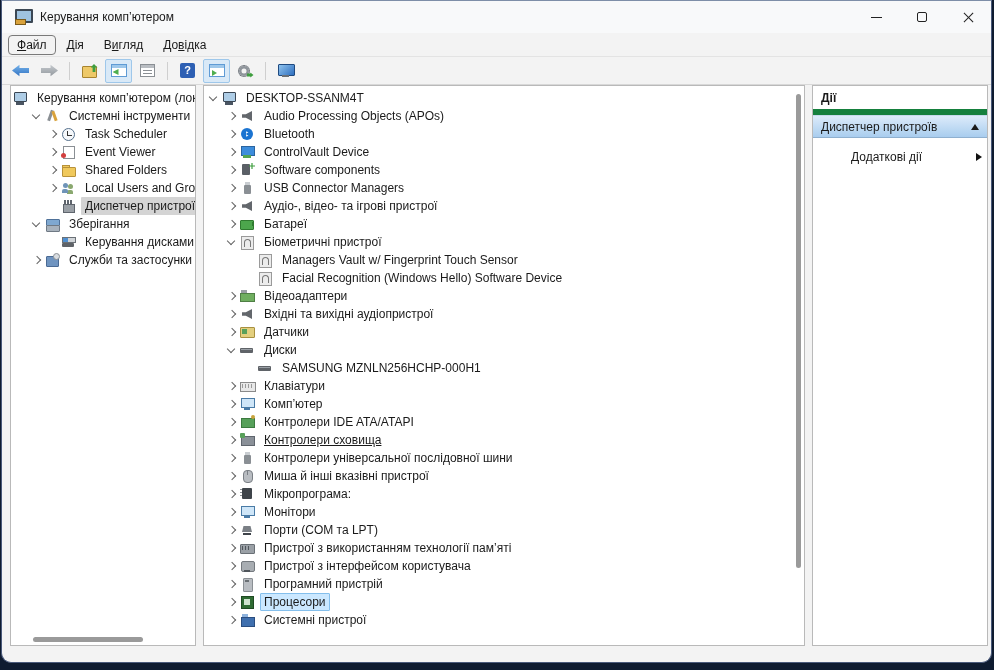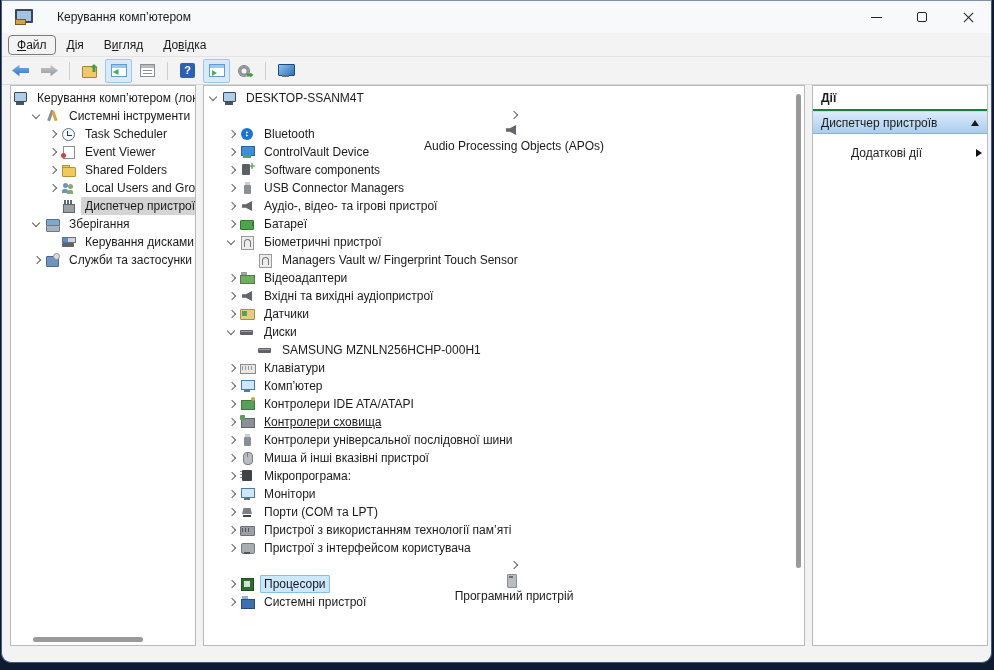--- a/index.html
+++ b/index.html
@@ -4,21 +4,21 @@
 <style>
   * { margin:0; padding:0; box-sizing:border-box; }
   html,body { width:994px; height:670px; overflow:hidden; }
   body { background:#0e1b30; font-family:"Liberation Sans","DejaVu Sans",sans-serif; font-size:12px; color:#1a1a1a; position:relative; }
 
   .window { position:absolute; top:0; left:1px; width:991px; height:663px;
     background:#f3f3f3; border:1px solid #49597a; border-top:1px solid #7e8ea8;
     border-radius:0 0 10px 10px; overflow:hidden; }
 
   
-  .titlebar { height:32px; display:flex; align-items:center; background:#f8f9fa;gap:17px; }
+  .titlebar { height:32px; display:flex; align-items:center; background:#f8f9fa; }
   .app-icon { width:18px; height:16px; margin:0 8px 0 12px; position:relative; flex:none; }
   .app-icon::before { content:""; position:absolute; left:1px; top:0; width:14px; height:10px; background:#9fc3e0; border:2px solid #3b4754; border-radius:1px; }
   .app-icon::after { content:""; position:absolute; left:1px; bottom:0; width:9px; height:4px; background:#d9a23c; border:1px solid #7a5a1a; }
   .title { font-size:12px; color:#1a1a1a; }
   .win-controls { margin-left:auto; display:flex; height:100%; }
   .wc { width:46px; height:100%; border:none; background:transparent; display:flex; align-items:center; justify-content:center; cursor:default; }
   .glyph-min { width:11px; height:1px; background:#222; display:block; }
   .glyph-max { width:10px; height:10px; border:1px solid #222; border-radius:2px; display:block; }
   .glyph-close { width:11px; height:11px; position:relative; display:block; }
   .glyph-close::before,.glyph-close::after { content:""; position:absolute; left:5px; top:-1px; width:1.2px; height:13px; background:#222; }
@@ -147,21 +147,21 @@
   .ic[data-icon="device-manager"]::before { left:2px; top:5px; width:10px; height:7px; background:#9aa0a6; border:1px solid #5f656d; }
   .ic[data-icon="device-manager"]::after { left:6px; top:1px; width:2px; height:4px; background:#5f656d; box-shadow:-3px 0 0 #5f656d,3px 0 0 #5f656d; }
   .ic[data-icon="storage"]::before { left:1px; top:2px; width:12px; height:5px; background:#7fa8d0; border:1px solid #4f7199; border-radius:1px; }
   .ic[data-icon="storage"]::after { left:1px; top:8px; width:12px; height:5px; background:#a8b2bc; border:1px solid #6f7984; border-radius:1px; }
   .ic[data-icon="disk-management"]::before { left:1px; top:2px; width:12px; height:4px; background:linear-gradient(90deg,#4f8fd0 0 40%,#d0d4d8 40% 100%); border:1px solid #6a7076; }
   .ic[data-icon="disk-management"]::after { left:1px; top:8px; width:12px; height:4px; background:#5f6368; border-radius:1px; }
   .ic[data-icon="services"]::before { left:1px; top:3px; width:11px; height:9px; background:#6f94c0; border:1px solid #4a6a94; border-radius:1px; }
   .ic[data-icon="services"]::after { left:8px; top:0; width:5px; height:5px; background:#d9dde1; border:1px solid #8a8f94; border-radius:50%; }
 
   
-  .actions-header { font-weight:bold; padding:5px 8px 4px; border-bottom:2px solid #15803d; }
+  .actions-header { font-weight:bold; padding:5px 8px 4px; border-bottom:6px solid #15803d; }
   .actions-band { height:23px; display:flex; align-items:center; padding:0 8px; background:linear-gradient(180deg,#dcebfa,#a9cdee); border-top:1px solid #c5d9ec; border-bottom:1px solid #8fb0cf; }
   .actions-band .band-label { flex:1; }
   .tri-up { width:0; height:0; border-left:4.5px solid transparent; border-right:4.5px solid transparent; border-bottom:6px solid #1a1a1a; }
   .actions-row { height:20px; display:flex; align-items:center; margin-top:9px; padding:0 5px 0 38px; }
   .actions-row .row-label { flex:1; }
   .tri-right { width:0; height:0; border-top:4.5px solid transparent; border-bottom:4.5px solid transparent; border-left:6px solid #111; }
 </style>
 </head>
 <body>
 
@@ -281,21 +281,21 @@
         </div>
     </div>
 
     <div class="panel center">
       <div id="device-tree" class="tree">
           <div class="trow" data-level="0" style="padding-left: 2px;">
             <span class="exp open"></span>
             <span class="ic" data-icon="computer"></span>
             <span class="lbl">DESKTOP-SSANM4T</span>
           </div>
-          <div class="trow" data-level="1" style="padding-left: 20px; flex-direction: column;">
+          <div class="trow" data-level="1" style="padding-left: 20px;">
             <span class="exp closed"></span>
             <span class="ic" data-icon="speaker"></span>
             <span class="lbl">Audio Processing Objects (APOs)</span>
           </div>
           <div class="trow" data-level="1" style="padding-left: 20px;">
             <span class="exp closed"></span>
             <span class="ic" data-icon="bluetooth"></span>
             <span class="lbl">Bluetooth</span>
           </div>
           <div class="trow" data-level="1" style="padding-left: 20px;">
@@ -326,20 +326,25 @@
           <div class="trow" data-level="1" style="padding-left: 20px;">
             <span class="exp open"></span>
             <span class="ic" data-icon="fingerprint"></span>
             <span class="lbl">Біометричні пристрої</span>
           </div>
           <div class="trow" data-level="2" style="padding-left: 38px;">
             <span class="exp none"></span>
             <span class="ic" data-icon="fingerprint"></span>
             <span class="lbl">Managers Vault w/ Fingerprint Touch Sensor</span>
           </div>
+          <div class="trow" data-level="2" style="padding-left: 38px;">
+            <span class="exp none"></span>
+            <span class="ic" data-icon="fingerprint"></span>
+            <span class="lbl">Facial Recognition (Windows Hello) Software Device</span>
+          </div>
           <div class="trow" data-level="1" style="padding-left: 20px;">
             <span class="exp closed"></span>
             <span class="ic" data-icon="display-adapter"></span>
             <span class="lbl">Відеоадаптери</span>
           </div>
           <div class="trow" data-level="1" style="padding-left: 20px;">
             <span class="exp closed"></span>
             <span class="ic" data-icon="speaker"></span>
             <span class="lbl">Вхідні та вихідні аудіопристрої</span>
           </div>
@@ -406,21 +411,21 @@
           <div class="trow" data-level="1" style="padding-left: 20px;">
             <span class="exp closed"></span>
             <span class="ic" data-icon="memory"></span>
             <span class="lbl">Пристрої з використанням технології пам’яті</span>
           </div>
           <div class="trow" data-level="1" style="padding-left: 20px;">
             <span class="exp closed"></span>
             <span class="ic" data-icon="hid"></span>
             <span class="lbl">Пристрої з інтерфейсом користувача</span>
           </div>
-          <div class="trow" data-level="1" style="padding-left: 20px; flex-direction: column;">
+          <div class="trow" data-level="1" style="padding-left: 20px;">
             <span class="exp closed"></span>
             <span class="ic" data-icon="software-device"></span>
             <span class="lbl">Програмний пристрій</span>
           </div>
           <div class="trow" data-level="1" style="padding-left: 20px; text-align: center;">
             <span class="exp closed"></span>
             <span class="ic" data-icon="cpu"></span>
             <span class="lbl sel-lbl">Процесори</span>
           </div>
           <div class="trow" data-level="1" style="padding-left: 20px;">

